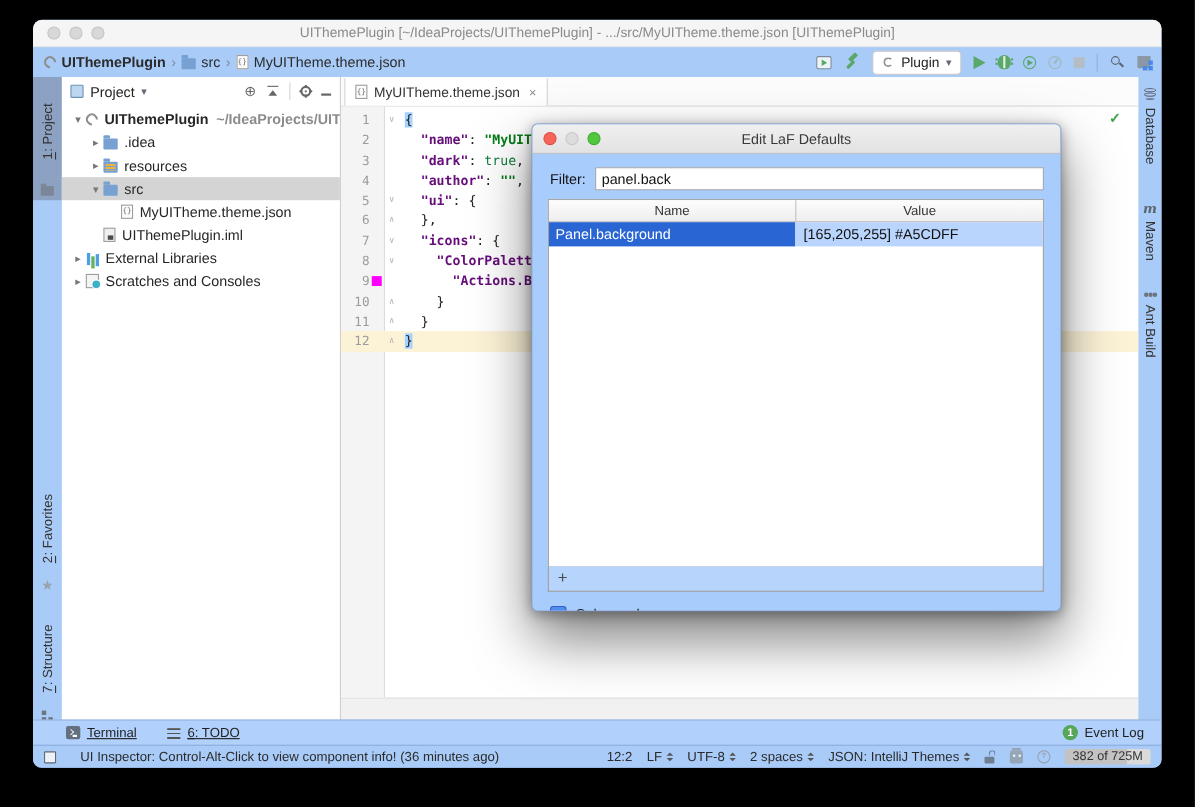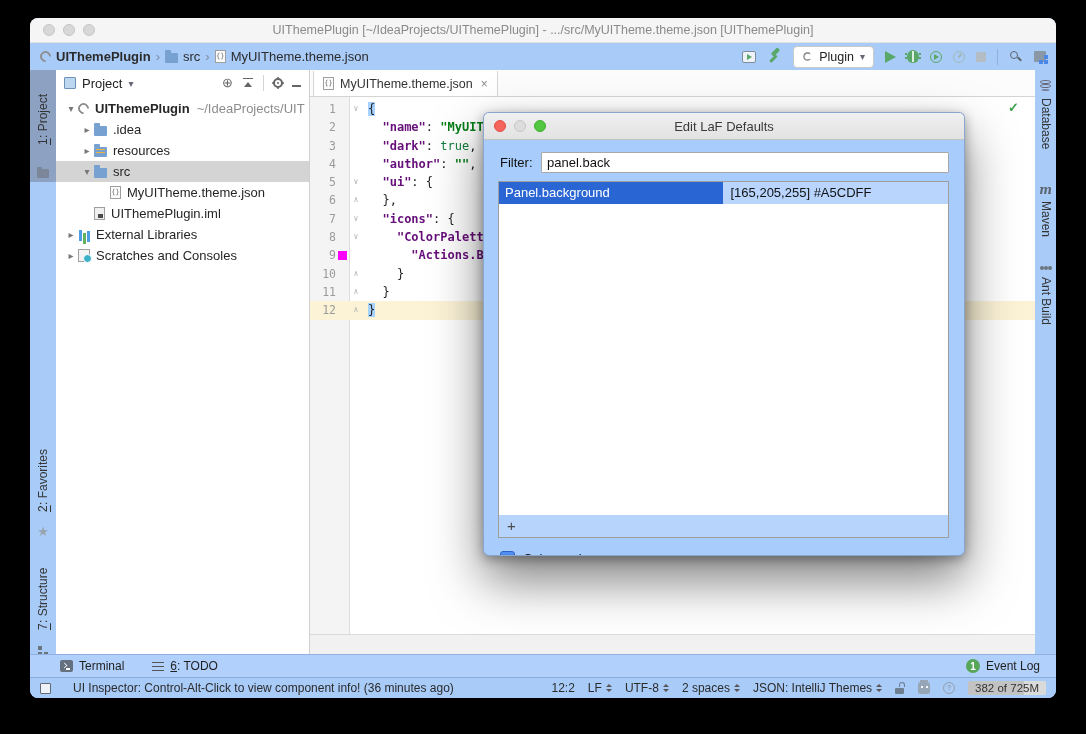--- a/index.html
+++ b/index.html
@@ -129,21 +129,21 @@
           display:flex;flex-direction:column;overflow:hidden;}
   .ppheader{height:26px;display:flex;align-items:center;gap:6px;padding:0 8px;flex:none;}
   .pptitle{font-size:13px;color:#222;}
   .pph-icons{margin-left:auto;display:flex;align-items:center;gap:9px;}
   .tree{position:relative;font-size:13px;color:#262626;padding-top:2px;}
   .trow{height:21px;display:flex;align-items:center;white-space:nowrap;overflow:hidden;}
   .trow.selected{background:#d4d4d4;}
   .tarrow{width:14px;text-align:center;color:#777;font-size:10px;flex:none;}
   .tlabel{margin-left:6px;}
   .tlabel.bold{font-weight:bold;}
-  .tsuffix{margin-left:7px;color:#8c8c8c;}
+  .tsuffix{margin-left:7px;color:#8c8c8c;font-weight:bold;}
   
   .editor-zone{flex:1;display:flex;flex-direction:column;background:#fff;min-width:0;}
   .tabbar{height:26px;background:#fcfcfc;border-bottom:1px solid #d4d4d4;display:flex;align-items:flex-end;flex:none;}
   .tab{height:25px;display:flex;align-items:center;gap:6px;padding:0 9px;background:#fff;
        border-right:1px solid #d4d4d4;border-left:1px solid #d4d4d4;margin-left:3px;font-size:12.5px;color:#333;}
   .tab-close{color:#8a8a8a;font-size:12px;margin-left:2px;}
   .editor{position:relative;flex:1;overflow:hidden;background:#fff;}
   .gutterbg{position:absolute;left:0;top:0;bottom:0;width:39px;background:#f4f4f4;border-right:1px solid #dcdcdc;}
   .curline{position:absolute;left:0;right:0;height:19px;background:#fcf3d7;}
   .lines{position:relative;padding-top:3px;font-family:"DejaVu Sans Mono",monospace;font-size:12px;}
@@ -444,21 +444,21 @@
             <span class="vlabel-down" style="margin: 0px auto;">Maven</span>
           </div>
           <div class="stripe-item" style="top: 192px;">
             <span class="ic i-ant" style="margin: 2px auto 5px;"></span>
             <span class="vlabel-down" style="margin: 0px auto;">Ant Build</span>
           </div>
         </div>
     </div>
 
     <div class="termbar">
-      <span id="twitems" style="display:flex;align-items:center;">
+      <span id="twitems" style="display:flex;align-items:center;text-decoration:underline;">
           <span class="tw-item">
             <span class="ic i-term"></span>
             <span class="mn">Terminal</span>
           </span>
           <span class="tw-item">
             <span class="ic i-todo"></span>
             <span class="mn"><u>6</u>: TODO</span>
           </span>
         </span>
       <span class="ev">
@@ -507,20 +507,24 @@
         <span class="tl dim"></span>
         <span class="tl green"></span>
       </div>
       <span class="dtext">Edit LaF Defaults</span>
     </div>
     <div class="frow">
       <span class="flabel">Filter:</span>
       <input class="finput" value="panel.back" style="">
     </div>
     <div class="dtable">
+      <div class="thead">
+        <span class="thcell">Name</span>
+        <span class="thcell">Value</span>
+      </div>
       <div id="trows">
           <div class="trowd">
             <span class="tcell-name">Panel.background</span>
             <span class="tcell-value">[165,205,255] #A5CDFF</span>
           </div>
         </div>
     </div>
     <div class="plusbar">
       <span class="plus">+</span>
     </div>

